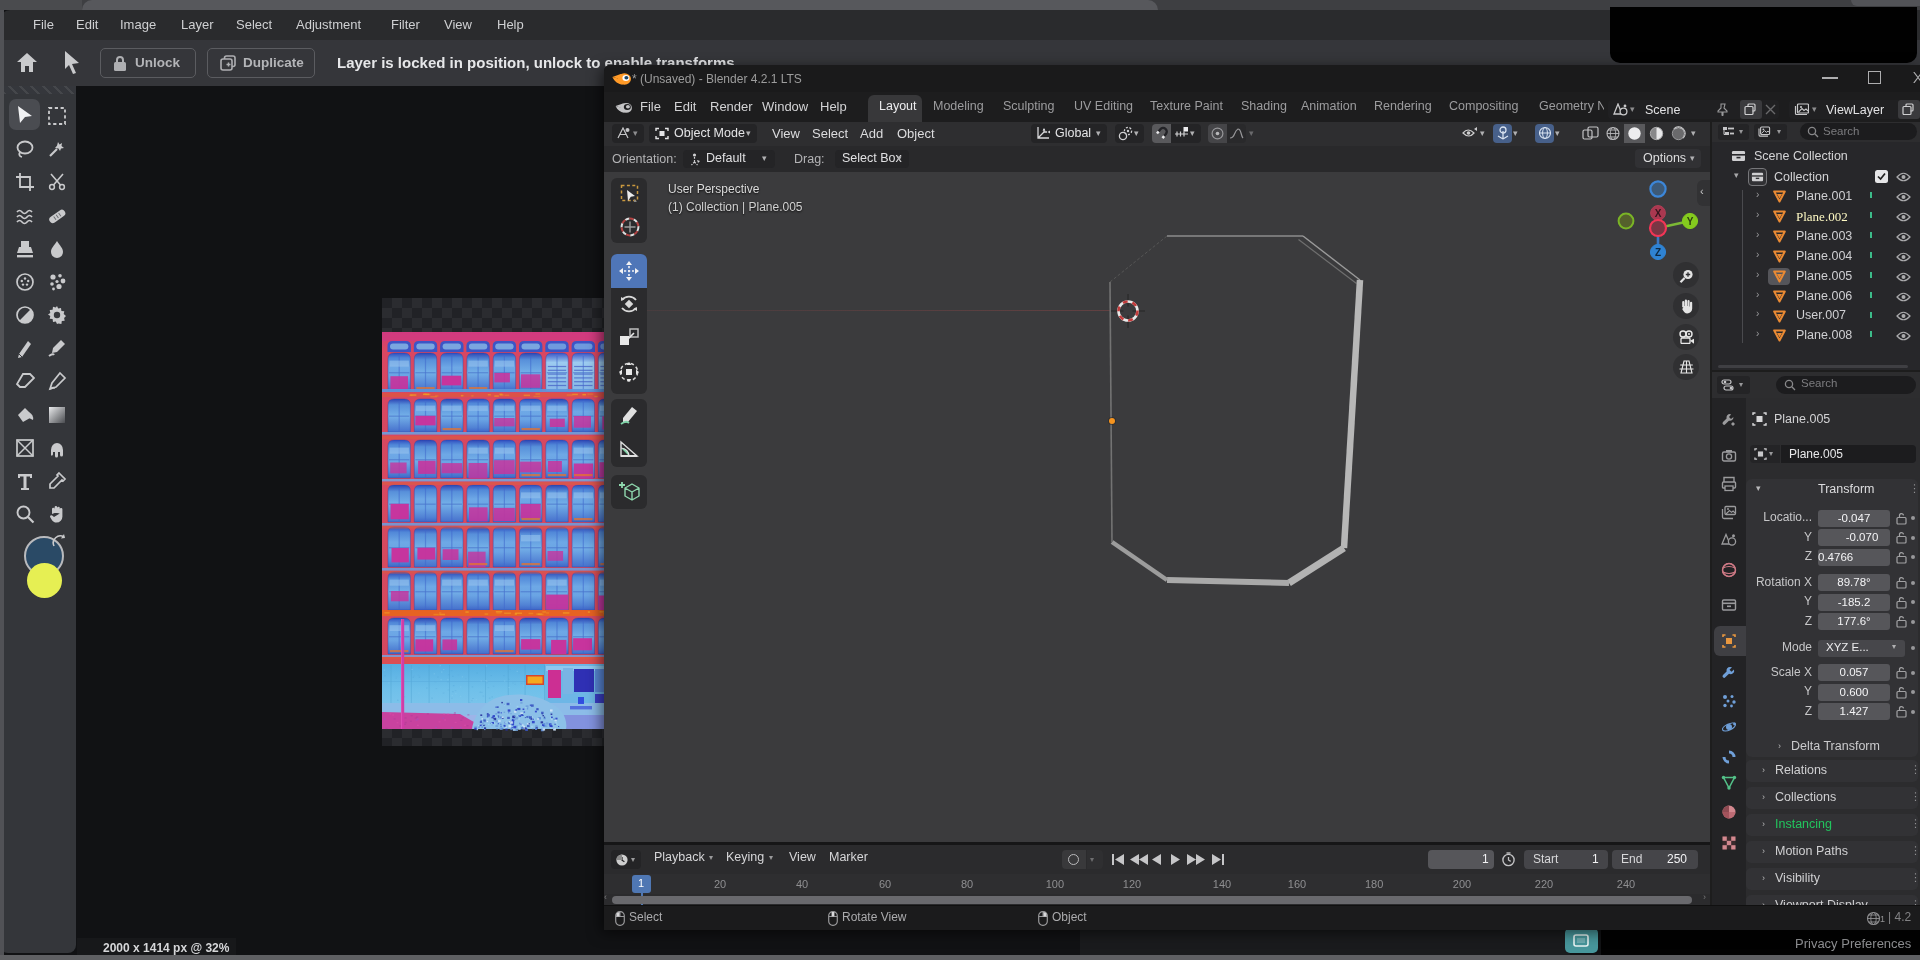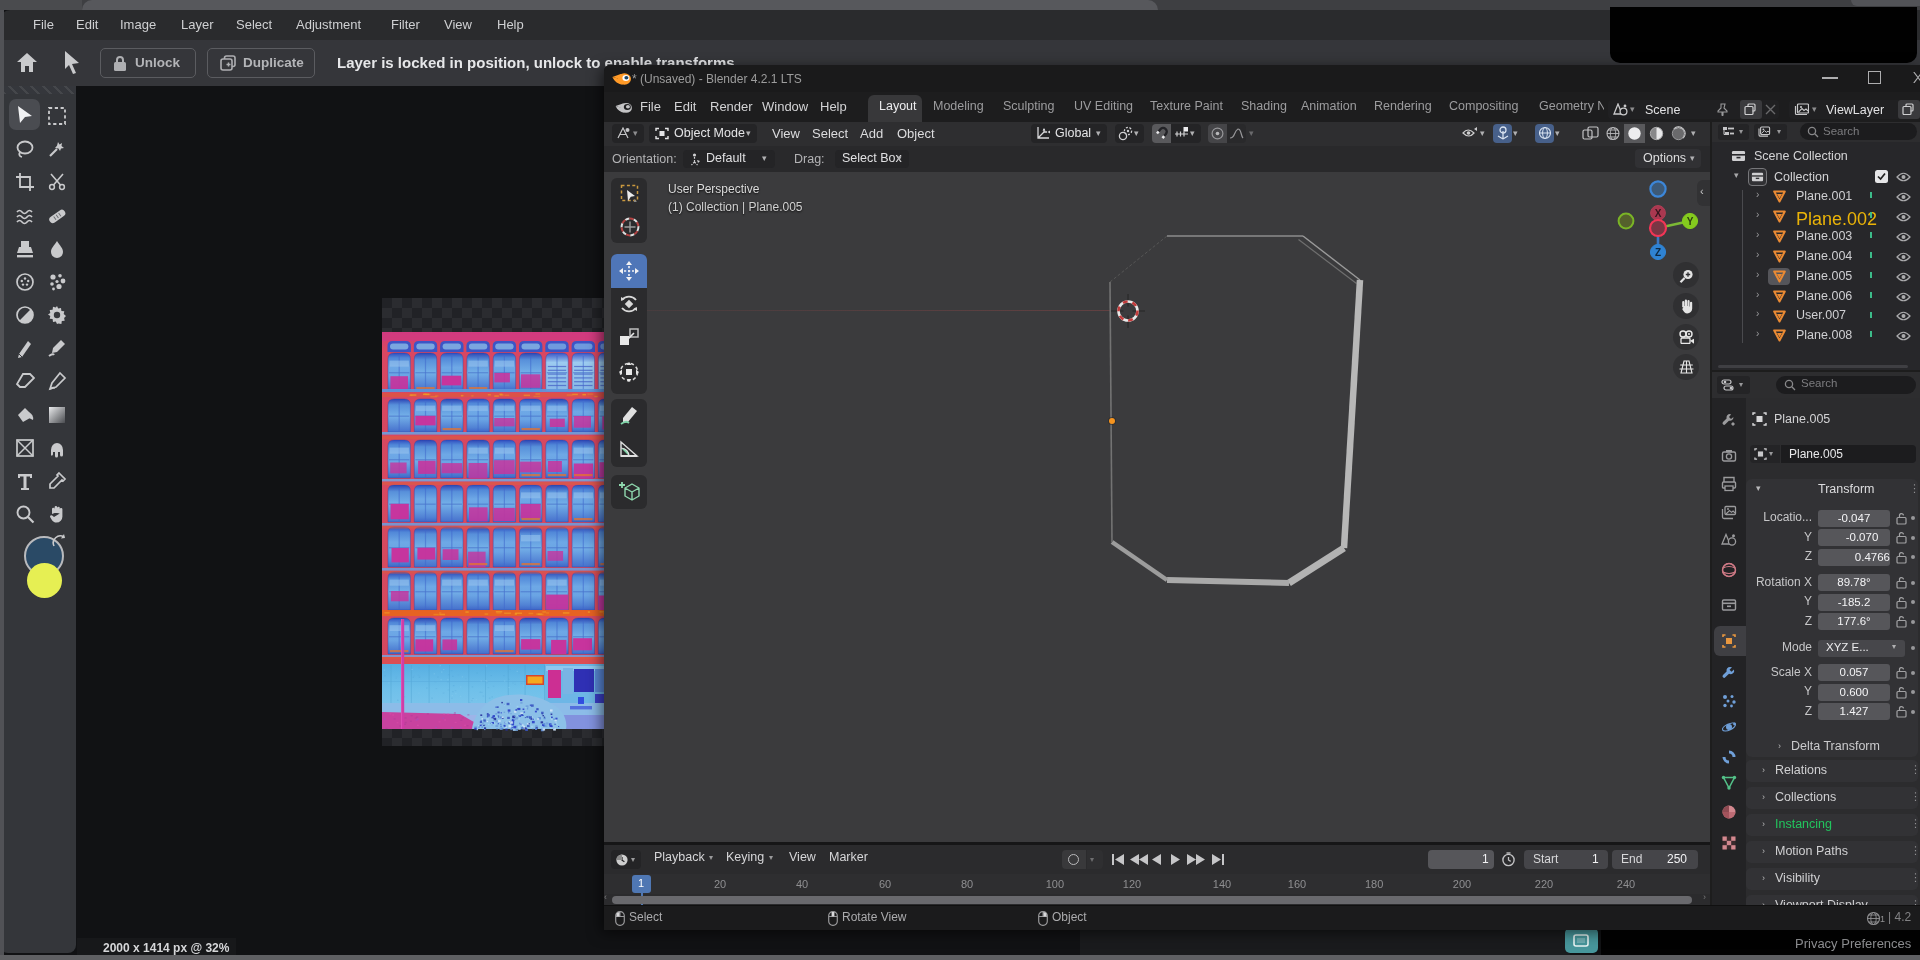--- a/index.html
+++ b/index.html
@@ -1440,21 +1440,21 @@
           <div class="abs" style="left:158px;top:70px;width:2px;height:6px;background:#3dbc8a;"></div>
           <svg class="abs" style="left:184px;top:69px" width="15" height="12" viewBox="0 0 15 12">
             <path d="M1 6 q6.5-7.5 13 0 q-6.5 7.5-13 0Z" fill="none" stroke="#aaaaac" stroke-width="1.2"></path>
             <circle cx="7.5" cy="6" r="2" fill="#aaaaac"></circle>
           </svg>
           <span class="abs" style="left:44px;top:87px;color:#9a9a9c;font-size:10px;">›</span>
           <svg class="abs" style="left:61px;top:88px" width="13" height="13" viewBox="0 0 13 13">
             <path d="M1.2 1.5 H11.8 L6.5 11.5 Z" fill="none" stroke="#ea8a34" stroke-width="2" stroke-linejoin="round"></path>
             <path d="M4 4 h5 L6.5 8.5Z" fill="#ea8a34"></path>
           </svg>
-          <span class="abs" style="left:84px;top:87px;color:#eab308;font-size:18px;">Plane.002</span>
+          <span class="abs" style="left:84px;top:87px;color:#fef9c3;font-size:13px;font-family:Liberation Serif, serif;">Plane.002</span>
           <div class="abs" style="left:158px;top:90px;width:2px;height:6px;background:#3dbc8a;"></div>
           <svg class="abs" style="left:184px;top:89px" width="15" height="12" viewBox="0 0 15 12">
             <path d="M1 6 q6.5-7.5 13 0 q-6.5 7.5-13 0Z" fill="none" stroke="#aaaaac" stroke-width="1.2"></path>
             <circle cx="7.5" cy="6" r="2" fill="#aaaaac"></circle>
           </svg>
           <span class="abs" style="left:44px;top:107px;color:#9a9a9c;font-size:10px;">›</span>
           <svg class="abs" style="left:61px;top:108px" width="13" height="13" viewBox="0 0 13 13">
             <path d="M1.2 1.5 H11.8 L6.5 11.5 Z" fill="none" stroke="#ea8a34" stroke-width="2" stroke-linejoin="round"></path>
             <path d="M4 4 h5 L6.5 8.5Z" fill="#ea8a34"></path>
           </svg>
@@ -1649,21 +1649,21 @@
           </svg>
           <div class="abs" style="left:199px;top:144.0px;width:4px;height:4px;border-radius:50%;background:#98989a;"></div>
           <span class="abs" style="left:0;top:157.5px;width:100px;text-align:right;color:#c6c6c8;font-size:12px;display:inline-block;">Y</span>
           <div class="abs" style="left:106px;top:157.0px;width:72px;height:17px;background:#56565a;border-radius:3px;text-align:center;color:#f4f4f6;font-size:11.5px;line-height:17px;padding-left:16px;">-0.070</div>
           <svg class="abs" style="left:184px;top:159.0px" width="11" height="13" viewBox="0 0 11 13">
             <rect x="1" y="5.5" width="9" height="6.5" rx="1" fill="none" stroke="#a2a2a4" stroke-width="1.2"></rect>
             <path d="M3.5 5.5 V4 a2 2 0 0 1 4-.6" fill="none" stroke="#a2a2a4" stroke-width="1.2"></path>
           </svg>
           <div class="abs" style="left:199px;top:163.5px;width:4px;height:4px;border-radius:50%;background:#98989a;"></div>
           <span class="abs" style="left:0;top:177.0px;width:100px;text-align:right;color:#c6c6c8;font-size:12px;display:inline-block;">Z</span>
-          <div class="abs" style="left:106px;top:176.5px;width:72px;height:17px;background:#56565a;border-radius:3px;text-align:right;color:#f4f4f6;font-size:11.5px;line-height:17px;">0.4766</div>
+          <div class="abs" style="left:106px;top:176.5px;width:72px;height:17px;background:#56565a;border-radius:3px;text-align:left;color:#f4f4f6;font-size:11.5px;line-height:17px;">0.4766</div>
           <svg class="abs" style="left:184px;top:178.5px" width="11" height="13" viewBox="0 0 11 13">
             <rect x="1" y="5.5" width="9" height="6.5" rx="1" fill="none" stroke="#a2a2a4" stroke-width="1.2"></rect>
             <path d="M3.5 5.5 V4 a2 2 0 0 1 4-.6" fill="none" stroke="#a2a2a4" stroke-width="1.2"></path>
           </svg>
           <div class="abs" style="left:199px;top:183.0px;width:4px;height:4px;border-radius:50%;background:#98989a;"></div>
           <span class="abs" style="left:0;top:202.5px;width:100px;text-align:right;color:#c6c6c8;font-size:12px;display:inline-block;">Rotation X</span>
           <div class="abs" style="left:106px;top:202.0px;width:72px;height:17px;background:#56565a;border-radius:3px;text-align:center;color:#f4f4f6;font-size:11.5px;line-height:17px;">89.78°</div>
           <svg class="abs" style="left:184px;top:204.0px" width="11" height="13" viewBox="0 0 11 13">
             <rect x="1" y="5.5" width="9" height="6.5" rx="1" fill="none" stroke="#a2a2a4" stroke-width="1.2"></rect>
             <path d="M3.5 5.5 V4 a2 2 0 0 1 4-.6" fill="none" stroke="#a2a2a4" stroke-width="1.2"></path>

